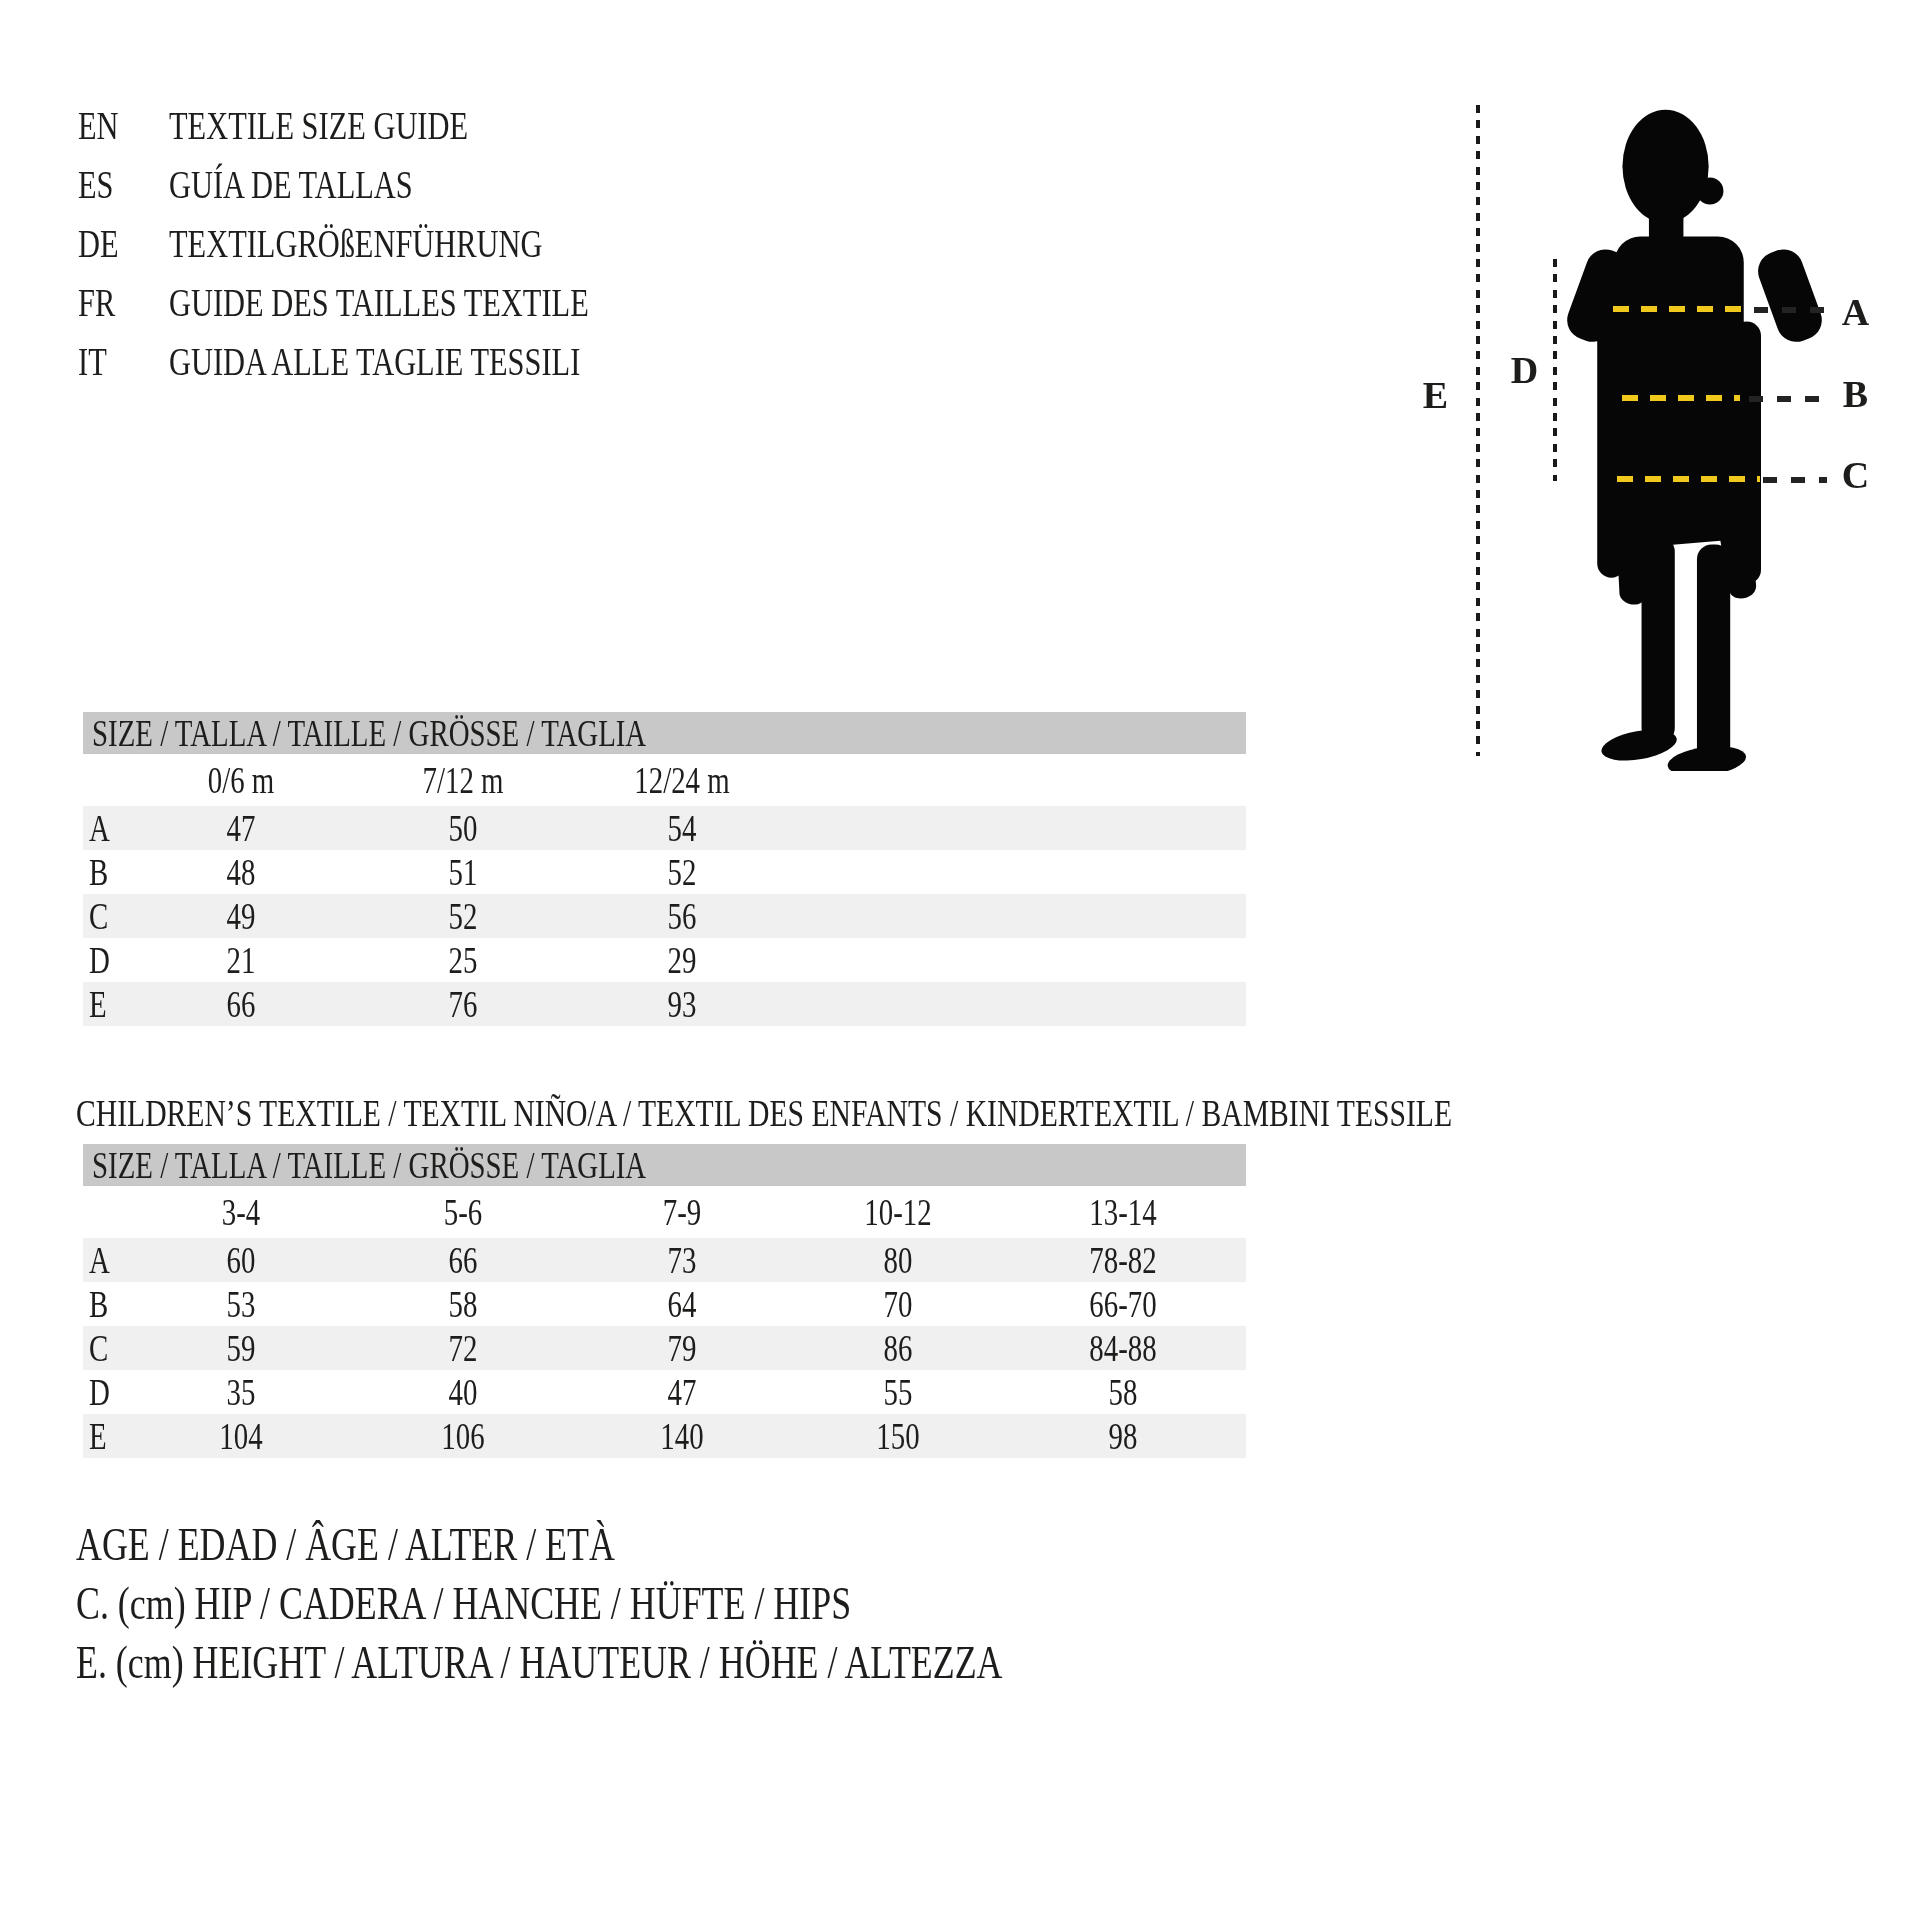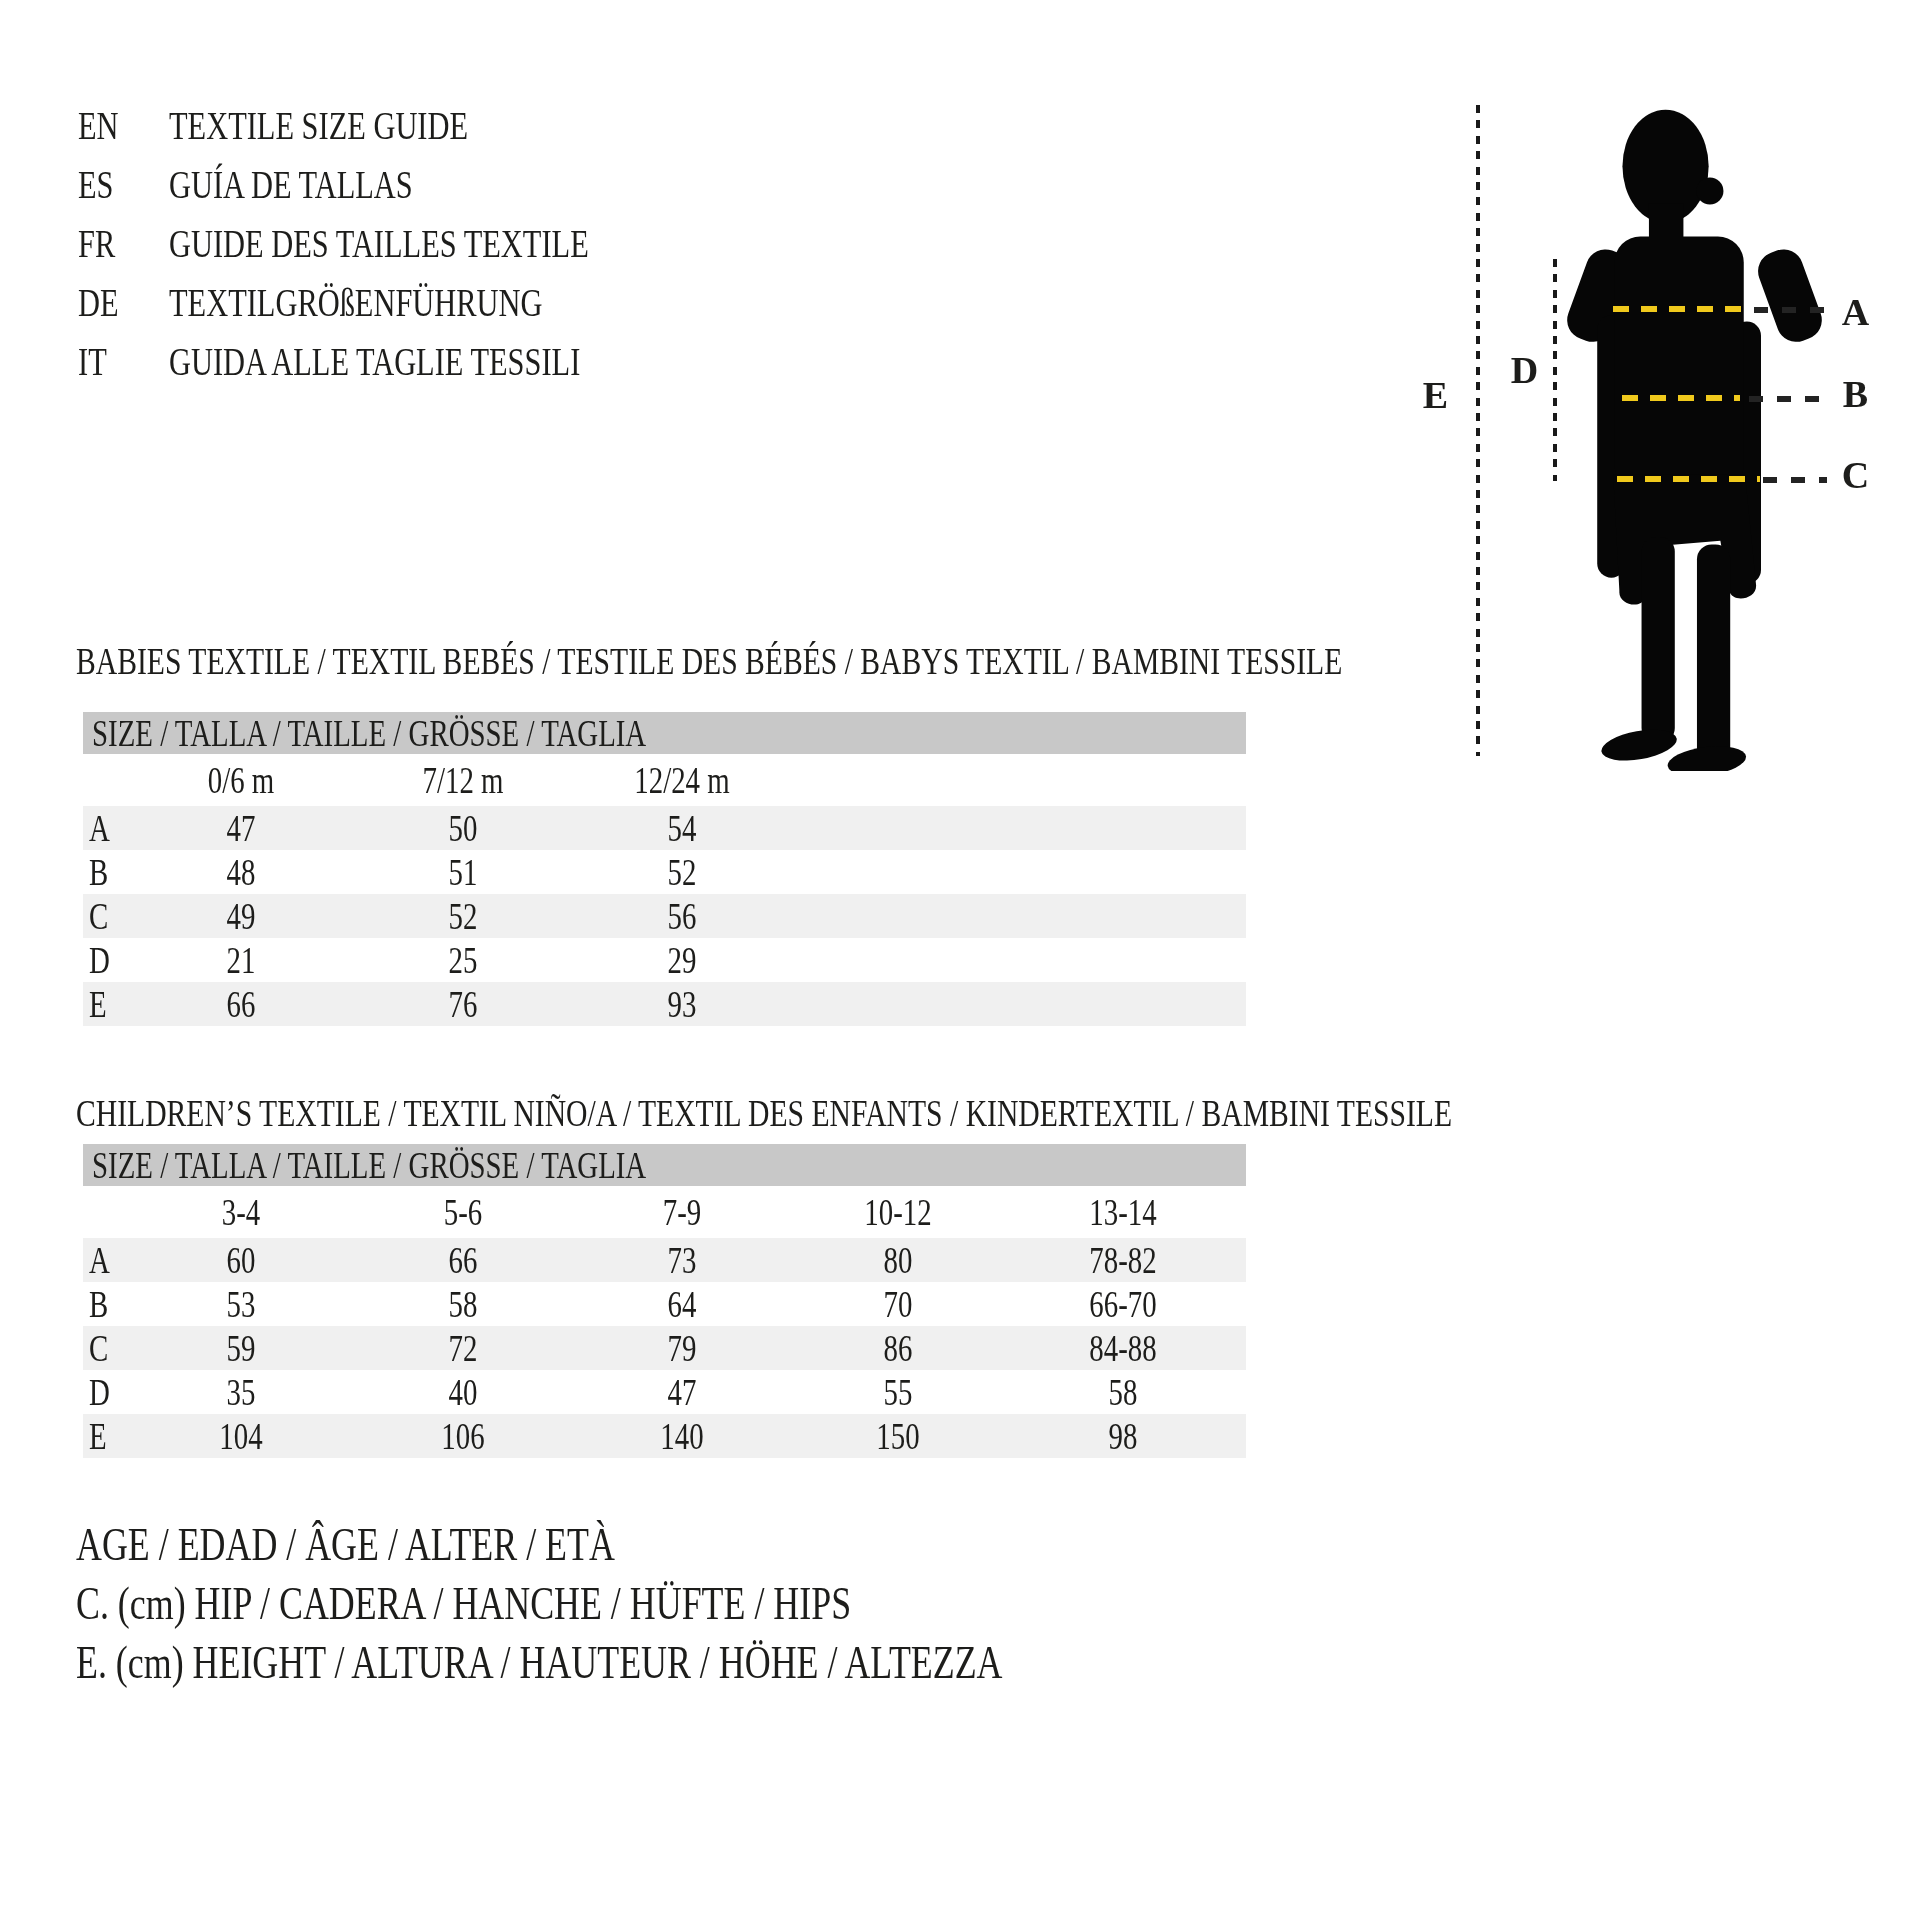--- a/index.html
+++ b/index.html
@@ -44,26 +44,26 @@
   <div class="lang-list">
     <div class="lang-row">
       <span class="lang-code"><span class="cx">EN</span></span>
       <span class="cx">TEXTILE SIZE GUIDE</span>
     </div>
     <div class="lang-row">
       <span class="lang-code"><span class="cx">ES</span></span>
       <span class="cx">GUÍA DE TALLAS</span>
     </div>
     <div class="lang-row">
+      <span class="lang-code"><span class="cx">DE</span></span>
+      <span class="cx">TEXTILGRÖßENFÜHRUNG</span>
+    </div>
+    <div class="lang-row">
       <span class="lang-code"><span class="cx">FR</span></span>
       <span class="cx">GUIDE DES TAILLES TEXTILE</span>
-    </div>
-    <div class="lang-row">
-      <span class="lang-code"><span class="cx">DE</span></span>
-      <span class="cx">TEXTILGRÖßENFÜHRUNG</span>
     </div>
     <div class="lang-row">
       <span class="lang-code"><span class="cx">IT</span></span>
       <span class="cx">GUIDA ALLE TAGLIE TESSILI</span>
     </div>
   </div>
 
   <div class="vdot" style="left:1476px;top:105px;height:651px;"></div>
   <div class="figlab" style="left:1411px;top:373px;">E</div>
   <div class="vdot" style="left:1553px;top:259px;height:222px;"></div>
@@ -92,23 +92,20 @@
   <div class="figlab" style="left:1831px;top:290px;">A</div>
 
   <div class="mline-y" style="left:1622px;top:395px;width:118px;"></div>
   <div class="mline-k" style="left:1749px;top:396px;width:79px;"></div>
   <div class="figlab" style="left:1831px;top:372px;">B</div>
 
   <div class="mline-y" style="left:1617px;top:476px;width:143px;"></div>
   <div class="mline-k" style="left:1763px;top:477px;width:64px;"></div>
   <div class="figlab" style="left:1831px;top:453px;">C</div>
 
-  <div class="sec-title" style="top:642px;">
-    <span class="cx">BABIES TEXTILE / TEXTIL BEBÉS / TESTILE DES BÉBÉS / BABYS TEXTIL / BAMBINI TESSILE</span>
-  </div>
 
   <div class="size-table" style="top:712px;">
     <div class="size-head">
       <span class="cx">SIZE / TALLA / TAILLE / GRÖSSE / TAGLIA</span>
     </div>
     <div class="col-head">
       <span class="ccell" style="left:158px;">0/6 m</span>
       <span class="ccell" style="left:380px;">7/12 m</span>
       <span class="ccell" style="left:599px;">12/24 m</span>
     </div>

